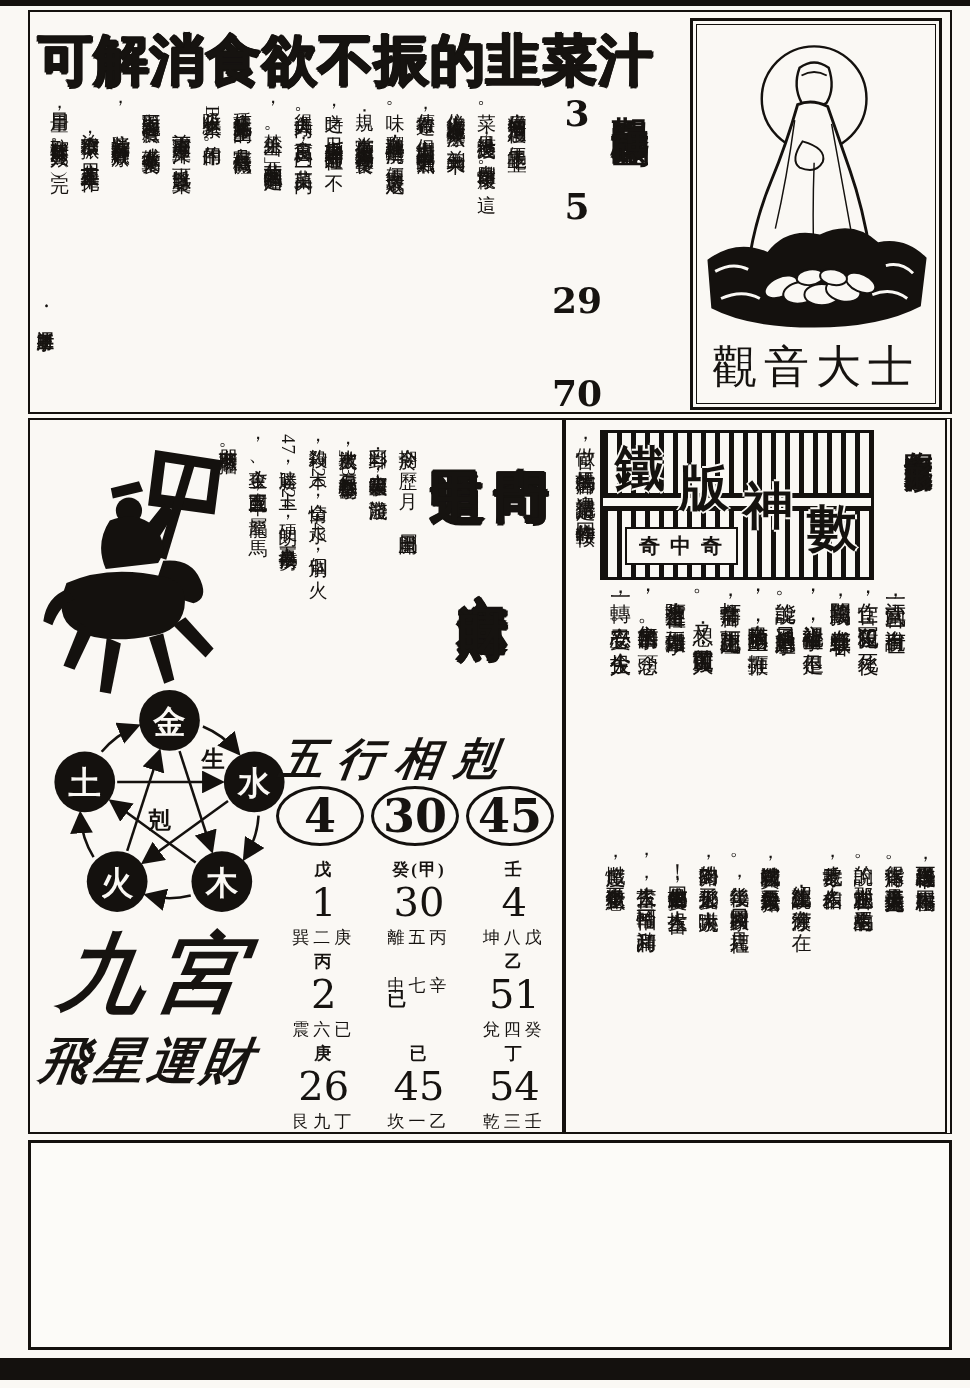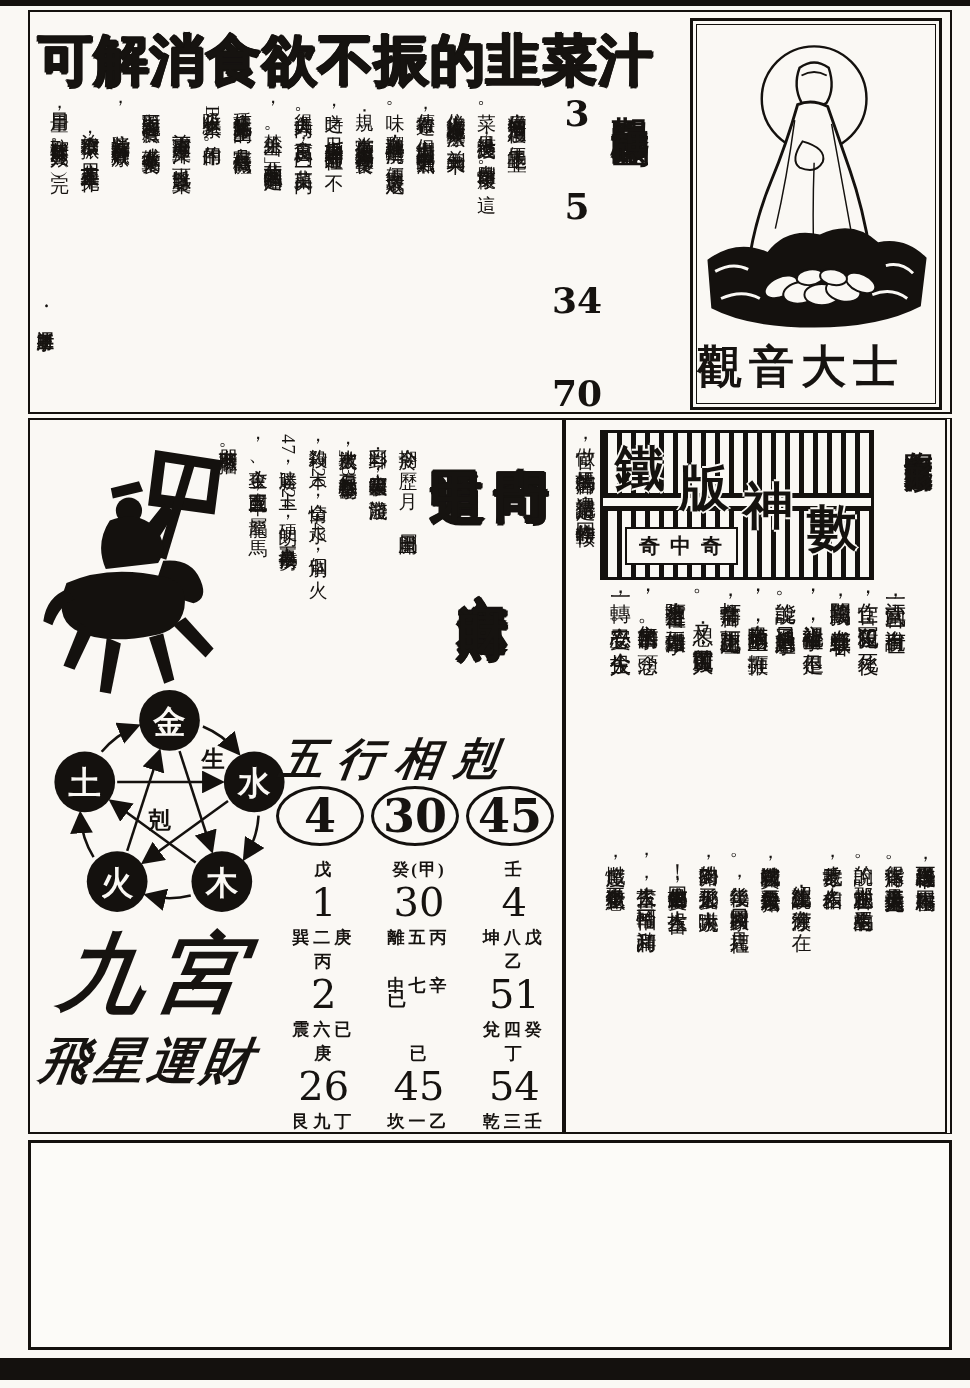--- a/index.html
+++ b/index.html
@@ -18,42 +18,42 @@
   .top-box { left:28px; top:10px; width:924px; height:404px; border:2.5px solid #14110e; background:#faf8f4; }
   .headline { left:8px; top:12px; width:648px; font-size:55px; letter-spacing:1px; white-space:nowrap; }
   .article { left:14px; top:86px; height:342px; writing-mode:vertical-rl; text-orientation:mixed;
              font-size:19px; line-height:30.5px; letter-spacing:1.5px; }
   .byline { left:4px; top:280px; height:118px; font-size:17px; letter-spacing:2px; font-weight:700; }
   .lucky-nums { left:518px; top:80px; height:322px; width:58px; display:flex; flex-direction:column;
                 justify-content:space-between; align-items:center; font-size:36px; font-weight:700; font-family:"DejaVu Serif",serif; }
   .lucky-label { left:574px; top:74px; height:336px; font-size:38px; font-weight:800; letter-spacing:3px; }
   .guanyin { left:660px; top:6px; width:252px; height:392px; border:3px solid #14110e; padding:3px; }
   .guanyin-inner { width:100%; height:100%; border:1.5px solid #14110e; position:relative; }
-  .guanyin-cap { position:absolute; left:0; right:0; bottom:6px; text-align:left; font-size:45px;
-                 font-weight:700; letter-spacing:7px; }
+  .guanyin-cap { position:absolute; left:0; right:0; bottom:6px; text-align:center; font-size:45px;
+                 font-weight:400; letter-spacing:7px; }
 
   
   .mid-left { left:28px; top:418px; width:536px; height:716px; border:2.5px solid #14110e; }
   .qimen-block { left:396px; top:6px; writing-mode:vertical-rl; font-size:55px; line-height:64px; }
   .qimen-block div { letter-spacing:2px; }
   .qimen-sub { left:420px; top:134px; height:248px; font-size:50px; letter-spacing:6px; }
   .qimen-text { left:183px; top:14px; height:320px; writing-mode:vertical-rl; text-orientation:mixed;
                 font-size:19px; line-height:30px; letter-spacing:1px; }
   .wuxing-title { left:250px; top:310px; font-size:44px; letter-spacing:14px; white-space:nowrap; }
   .circles { left:246px; top:366px; display:flex; gap:7px; }
   .circles span { display:flex; align-items:center; justify-content:center; width:88px; height:60px;
                   border:3.5px solid #14110e; border-radius:50%; font-size:46px; font-weight:600;
                   font-family:"DejaVu Serif",serif; }
   .ngrid { left:246px; top:438px; width:286px; height:276px; display:grid;
            grid-template-columns:repeat(3,1fr); grid-auto-rows:92px; }
   .ncell { position:relative; text-align:center; }
   .ncell-top { font-size:17px; font-weight:700; letter-spacing:2px; height:22px; }
   .ncell-num { font-size:40px; line-height:44px; font-family:"DejaVu Serif",serif; }
   .ncell-mid { position:absolute; left:16px; top:36px; font-size:19px; font-weight:700; }
-  .ncell-bot { font-size:17px; font-weight:700; letter-spacing:4px; margin-top:2px; }
+  .ncell-bot { font-size:17px; font-weight:400; letter-spacing:4px; margin-top:2px; }
   .jiugong1 { left:30px; top:496px; font-size:86px; letter-spacing:10px; white-space:nowrap; }
   .jiugong2 { left:10px; top:608px; font-size:50px; letter-spacing:4px; white-space:nowrap; }
 
   
   .mid-right { left:564px; top:418px; width:388px; height:716px; border:2.5px solid #14110e; border-right:7px double #14110e; }
   .story-title { right:8px; top:10px; height:412px; font-size:28px; font-weight:600; letter-spacing:1px; }
   .bars { left:34px; top:10px; width:274px; height:150px; border:3px solid #14110e;
           background:repeating-linear-gradient(90deg,#14110e 0 5px,#faf8f4 5px 14px); }
   .bars-band { position:absolute; left:0; right:0; top:60px; height:18px; background:#faf8f4;
                border-top:5px solid #14110e; border-bottom:5px solid #14110e; }
@@ -100,21 +100,21 @@
         <div class="vcol">，這些方法都會有顯著療效。</div>
         <div class="vcol">　治療食欲不振，用韭菜葉五十克作一</div>
         <div class="vcol">日用量，榨取其汁飲用可見效。（完）</div>
       </div>
 
     <div class="abs byline vu">‧運財王子‧</div>
 
     <div class="abs lucky-nums">
         <div>3</div>
         <div>5</div>
-        <div>34</div>
+        <div>29</div>
         <div>70</div>
       </div>
 
     <div class="abs lucky-label vu">觀音賜降靈碼：</div>
 
     <div class="abs guanyin">
       <div class="guanyin-inner">
         <svg viewBox="0 0 240 330" width="240" height="320" style="position:absolute;left:1px;top:2px;">
           <circle cx="116" cy="74" r="54" fill="none" stroke="#14110e" stroke-width="2.5"></circle>
           <path d="M101,42 q15,-11 30,0 q7,21 -2,36 q-13,9 -26,0 q-9,-17 -2,-36 z" fill="#faf8f4" stroke="#14110e" stroke-width="2.5"></path>

